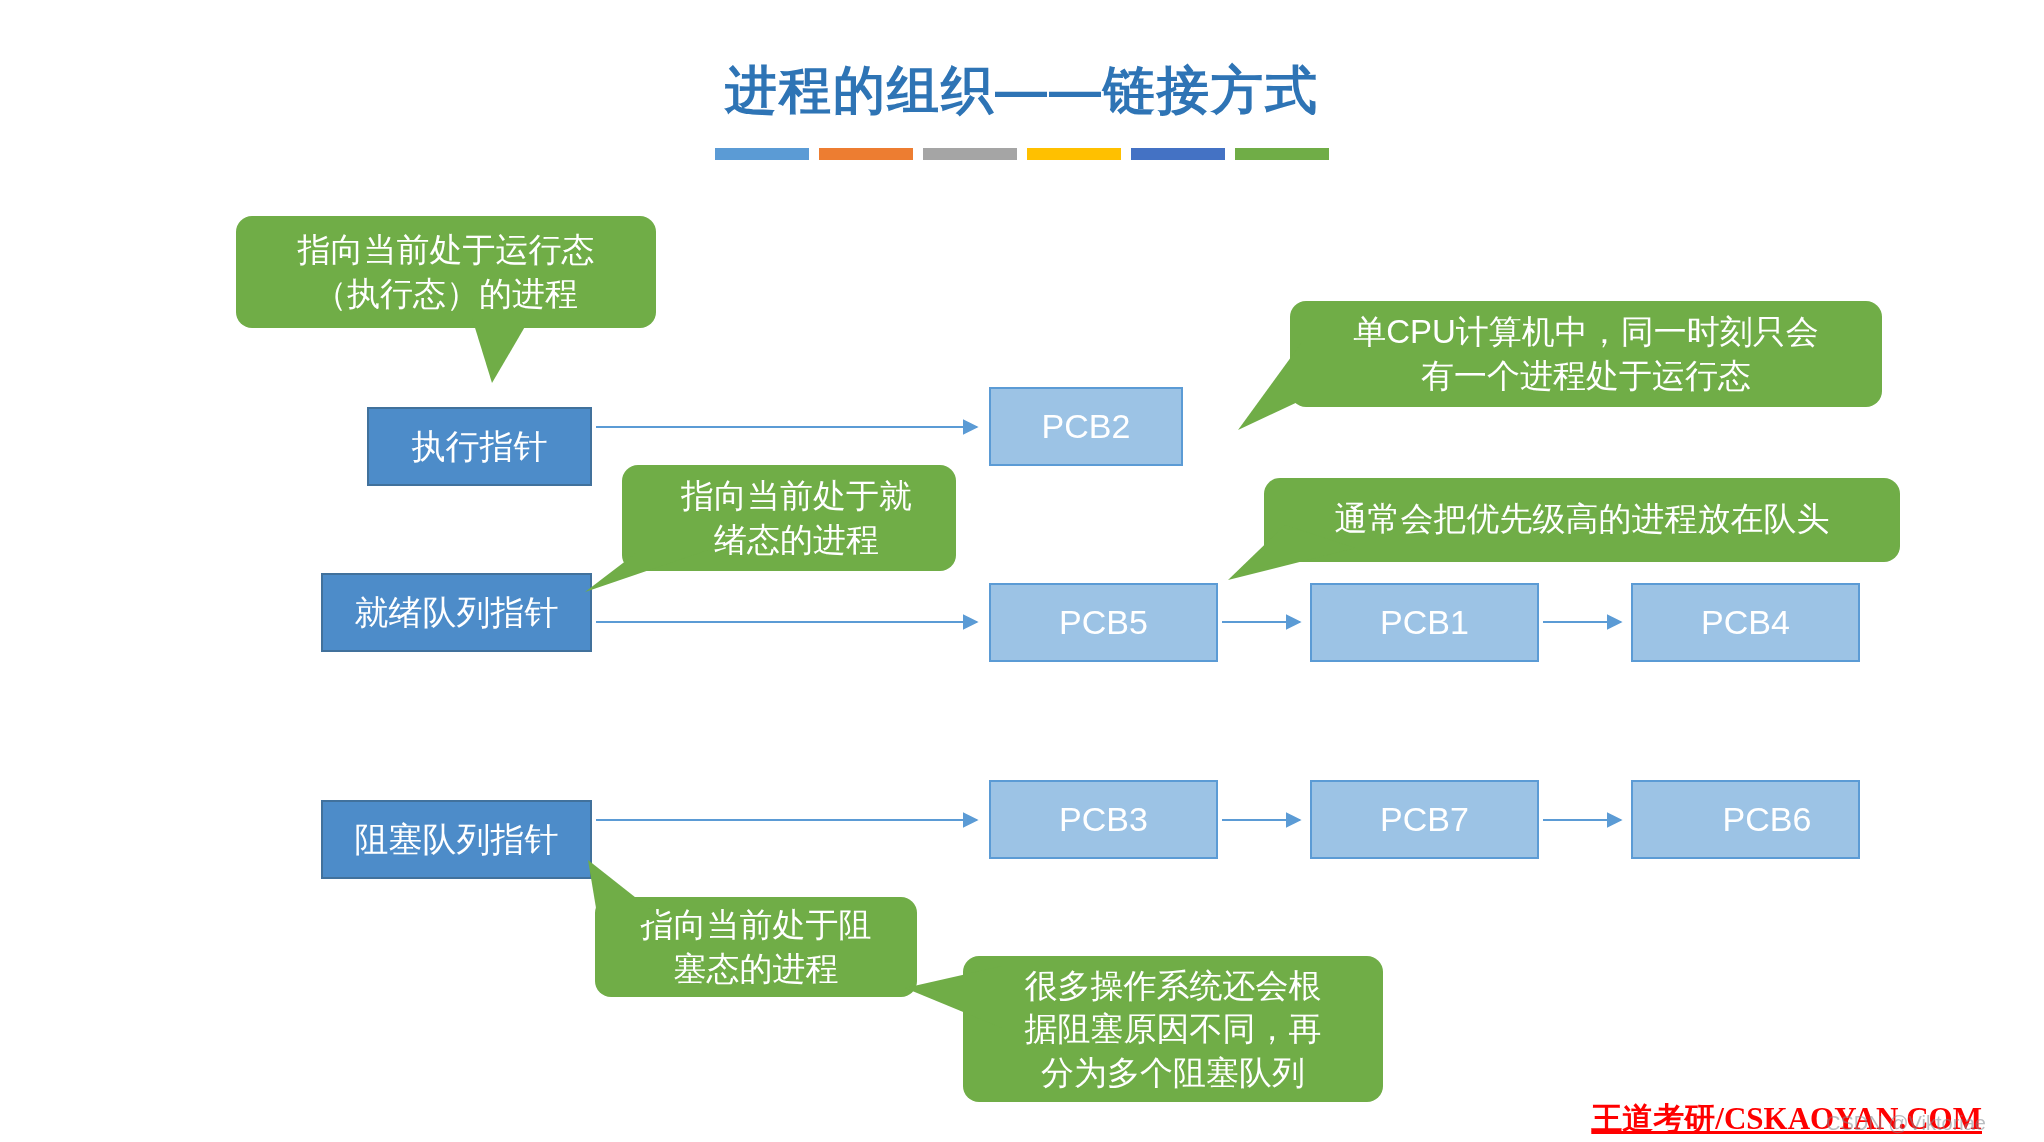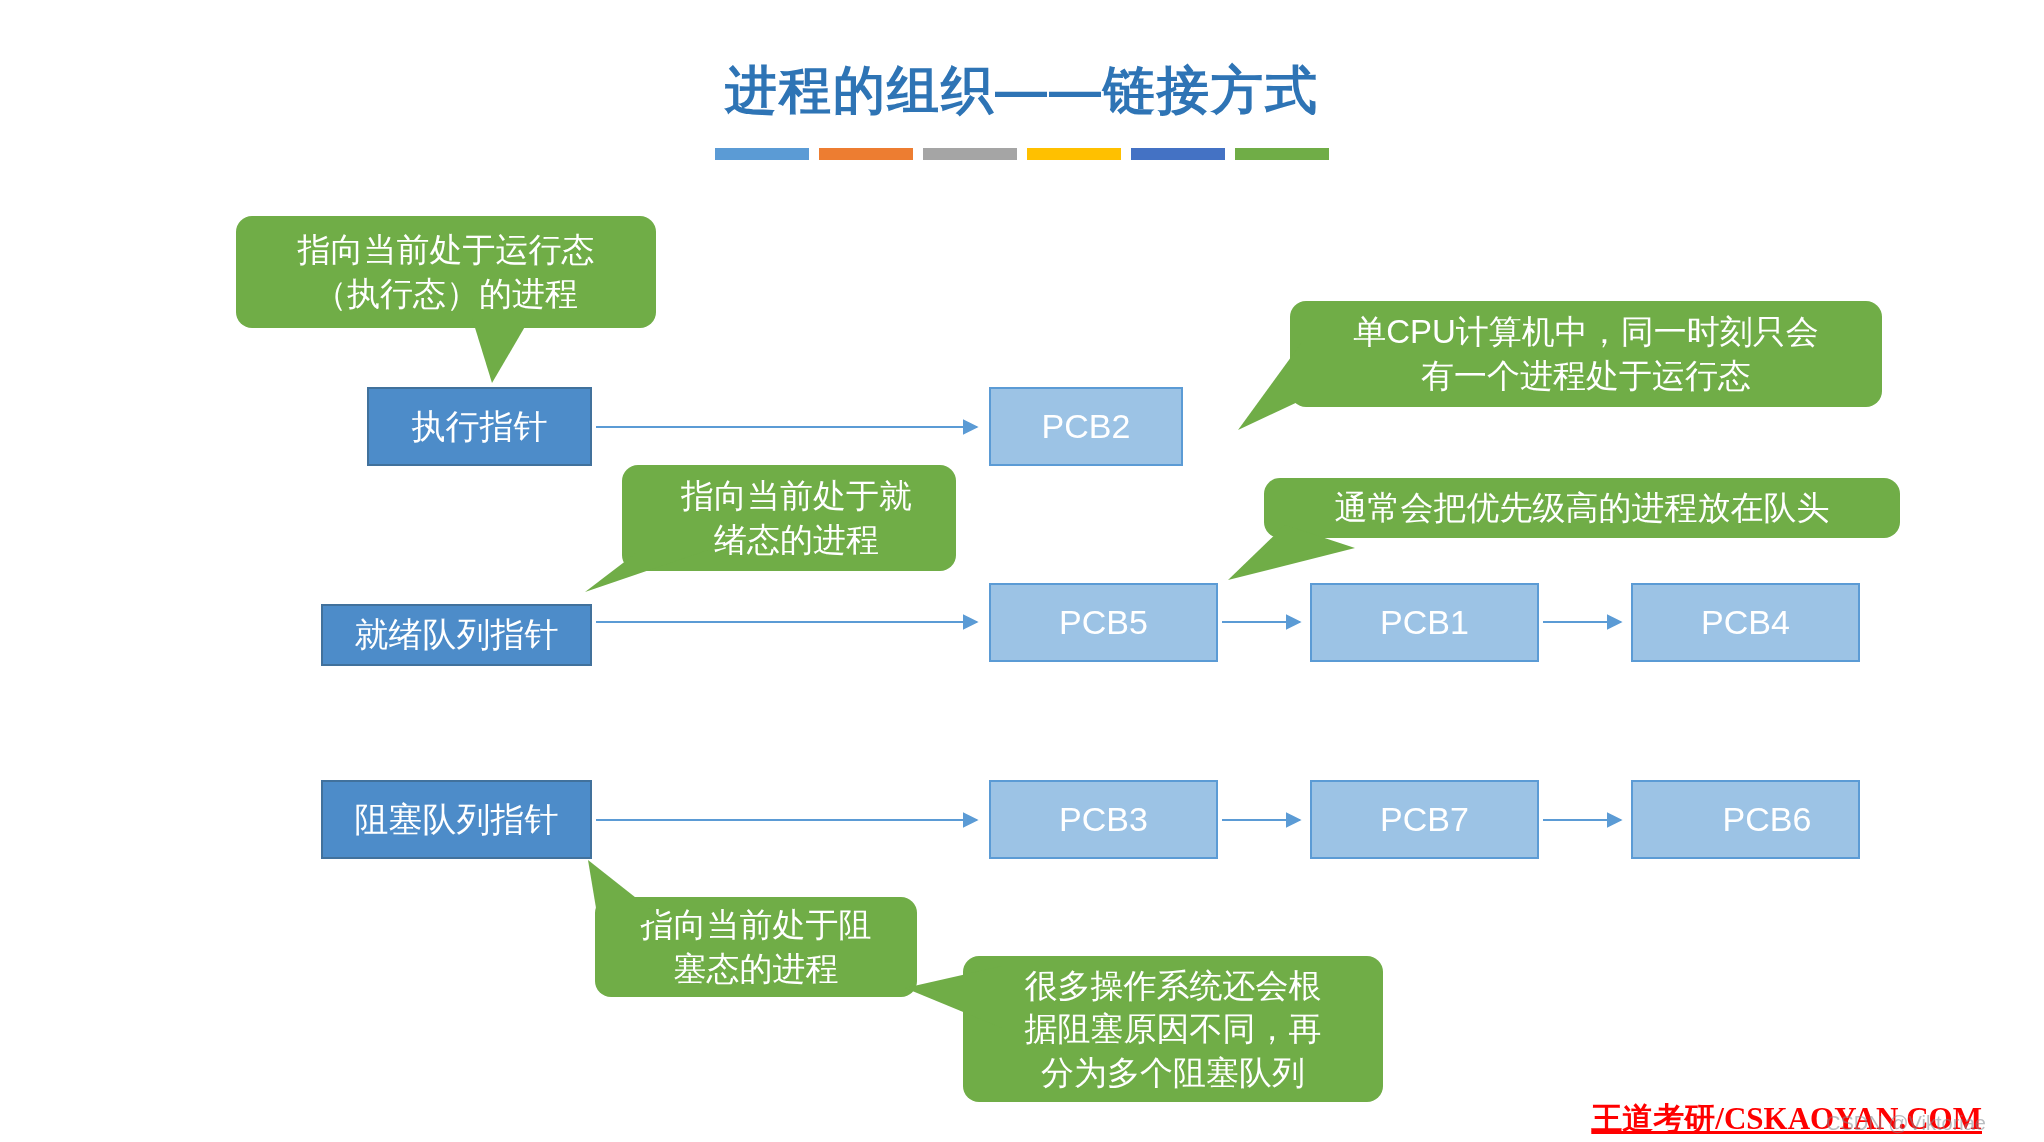--- a/index.html
+++ b/index.html
@@ -14,21 +14,21 @@
   .divider{
     position:absolute;top:148px;left:50%;transform:translateX(-50%);
     display:flex;gap:10px;
   }
   .divider span{display:block;width:94px;height:12px;}
 
   .box{
     position:absolute;display:flex;align-items:center;justify-content:center;
     color:#ffffff;font-size:34px;box-sizing:border-box;
   }
-  .pointer-box{background:#4D8CC9;border:2px solid #41719C;}
+  .pointer-box{background:#4D8CC9;border:2px solid #41719C;margin-top:20px;}
   .pcb-box{background:#9CC3E5;border:2px solid #5B9BD5;}
 
   .callout{
     position:absolute;background:#70AD47;color:#ffffff;border-radius:16px;
     display:flex;align-items:center;justify-content:center;text-align:center;
     font-size:33px;line-height:1.32;white-space:pre-line;box-sizing:border-box;
     padding:4px 10px;
   }
 
   .overlay{position:absolute;top:0;left:0;pointer-events:none;}
@@ -60,21 +60,21 @@
     <span style="background: rgb(112, 173, 71);"></span>
   </div>
 
   <div class="box pointer-box" style="left:367px;top:387px;width:225px;height:79px;">
     <span>执行指针</span>
   </div>
   <div class="box pcb-box" style="left:989px;top:387px;width:194px;height:79px;">
     <span>PCB2</span>
   </div>
 
-  <div class="box pointer-box" style="left:321px;top:604px;width:271px;height:62px;">
+  <div class="box pointer-box" style="left:321px;top:553px;width:271px;height:79px;">
     <span>就绪队列指针</span>
   </div>
   <div class="box pcb-box" style="left:989px;top:583px;width:229px;height:79px;">
     <span>PCB5</span>
   </div>
   <div class="box pcb-box" style="left:1310px;top:583px;width:229px;height:79px;">
     <span>PCB1</span>
   </div>
   <div class="box pcb-box" style="left:1631px;top:583px;width:229px;height:79px;">
     <span>PCB4</span>
@@ -95,21 +95,21 @@
 
   <div class="callout" style="left:1290px;top:301px;width:592px;height:106px;">单CPU计算机中，同一时刻只会
 有一个进程处于运行态</div>
 
   <div class="callout" style="left:236px;top:216px;width:420px;height:112px;">指向当前处于运行态
 （执行态）的进程</div>
 
   <div class="callout" style="left:622px;top:465px;width:334px;height:106px;padding-left:25px;">指向当前处于就
 绪态的进程</div>
 
-  <div class="callout" style="left:1264px;top:478px;width:636px;height:60px;">通常会把优先级高的进程放在队头</div>
+  <div class="callout" style="left:1264px;top:478px;width:636px;height:84px;font-family:Liberation Serif, serif;">通常会把优先级高的进程放在队头</div>
 
   <div class="callout" style="left:563px;top:897px;width:322px;height:100px;margin-left:32px;">指向当前处于阻
 塞态的进程</div>
 
   <div class="callout" style="left:963px;top:956px;width:420px;height:146px;">很多操作系统还会根
 据阻塞原因不同，再
 分为多个阻塞队列</div>
 
   <svg class="overlay" width="2044" height="1142" viewBox="0 0 2044 1142">
     <defs>

